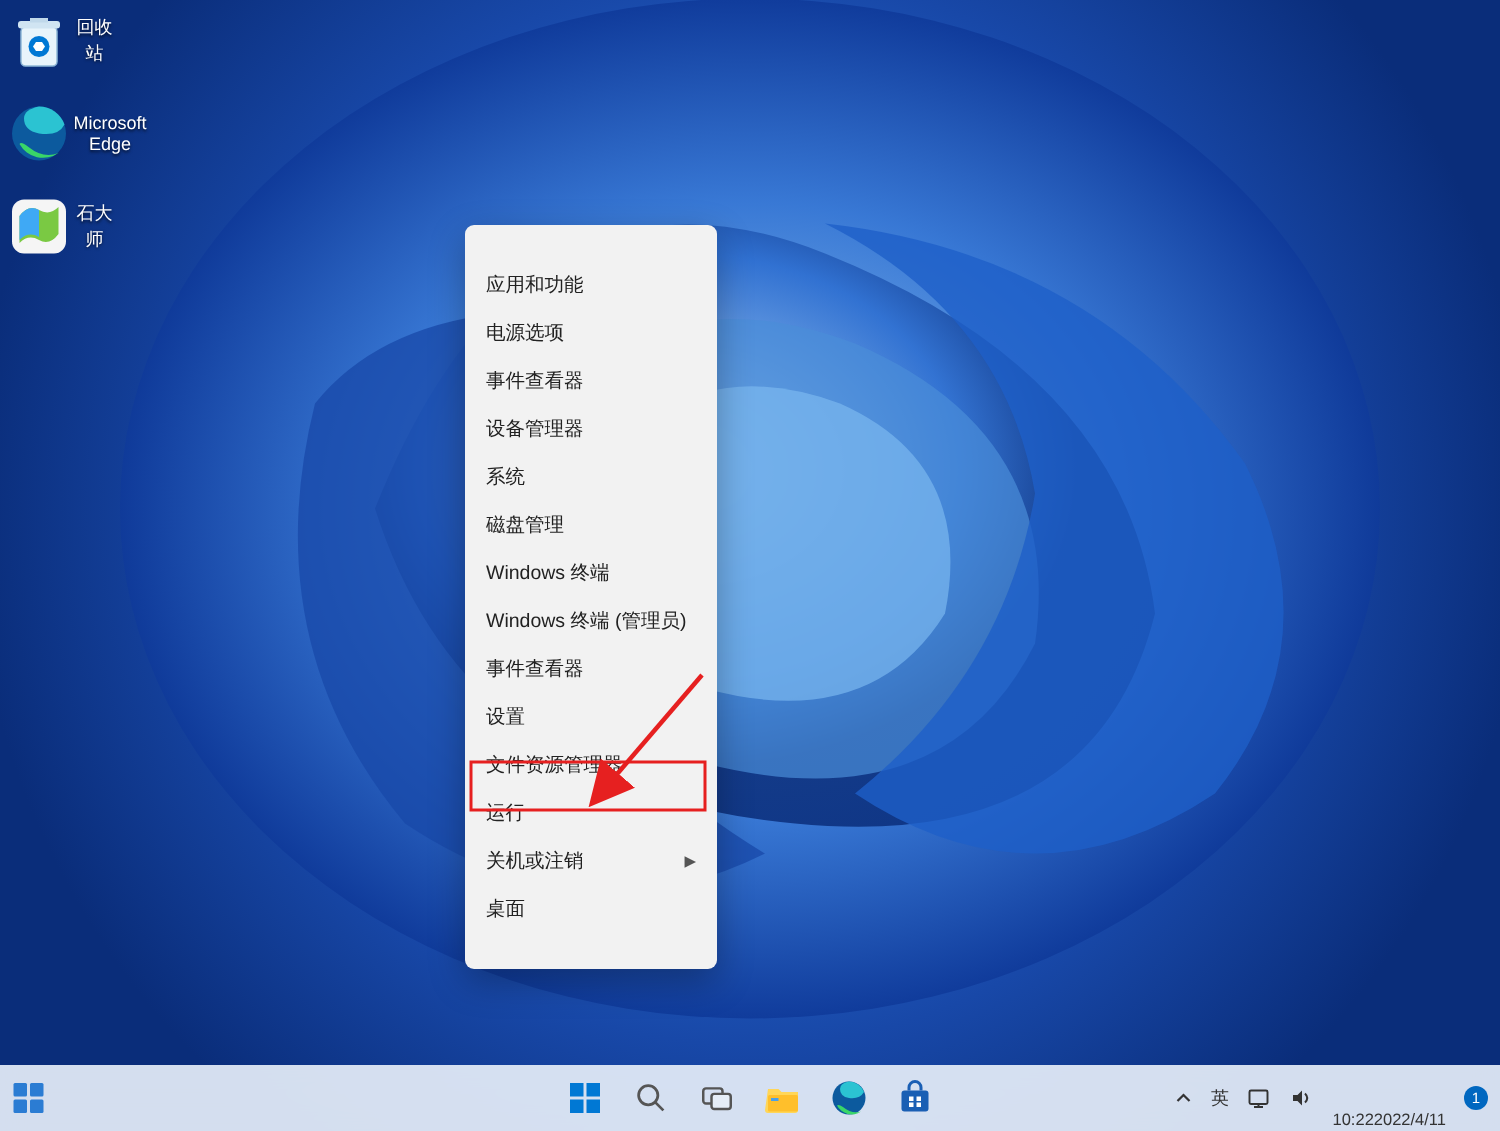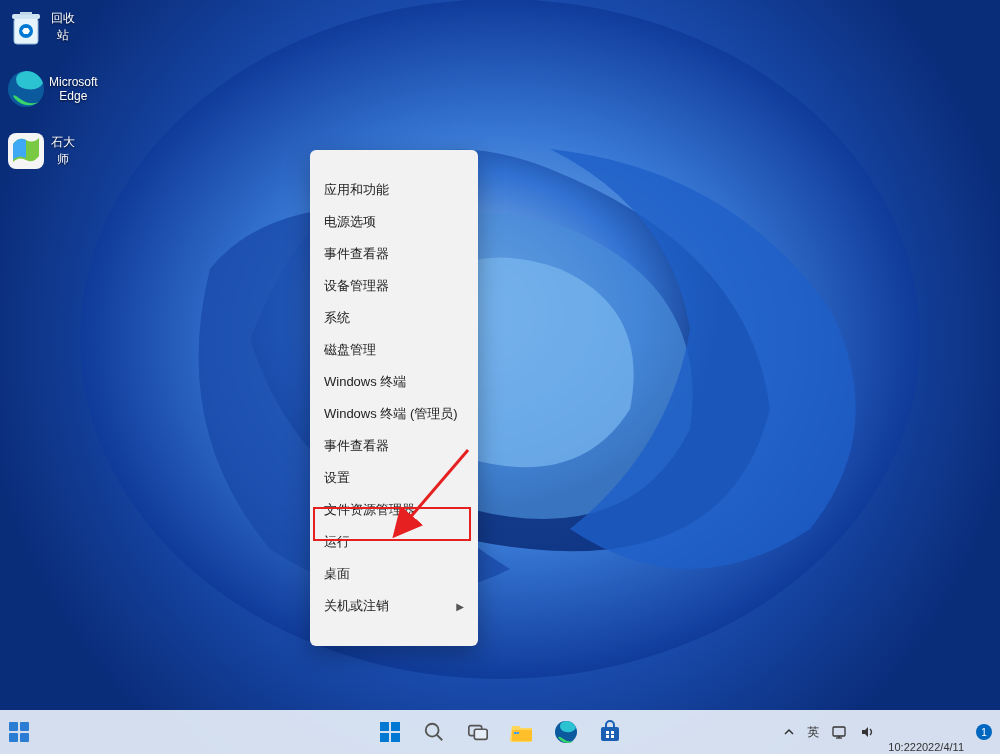--- a/index.html
+++ b/index.html
@@ -154,25 +154,25 @@
   <div class="menu-item">
       <span>设置</span>
     </div>
   <div class="menu-item">
       <span>文件资源管理器</span>
     </div>
   <div class="menu-item">
       <span>运行</span>
     </div>
   <div class="menu-item">
-      <span>桌面</span>
-    </div>
-  <div class="menu-item">
       <span>关机或注销</span>
       <span class="submenu-arrow">▶</span>
+    </div>
+  <div class="menu-item">
+      <span>桌面</span>
     </div>
 </div>
 
 <div class="highlight-box"></div>
 <svg class="arrow-annotation" width="90" height="100">
   <defs>
       <marker id="ah" markerWidth="10" markerHeight="10" refX="2" refY="5" orient="auto">
         <path d="M0,0 L10,5 L0,10 z" fill="#e62020"></path>
       </marker>
     </defs>

